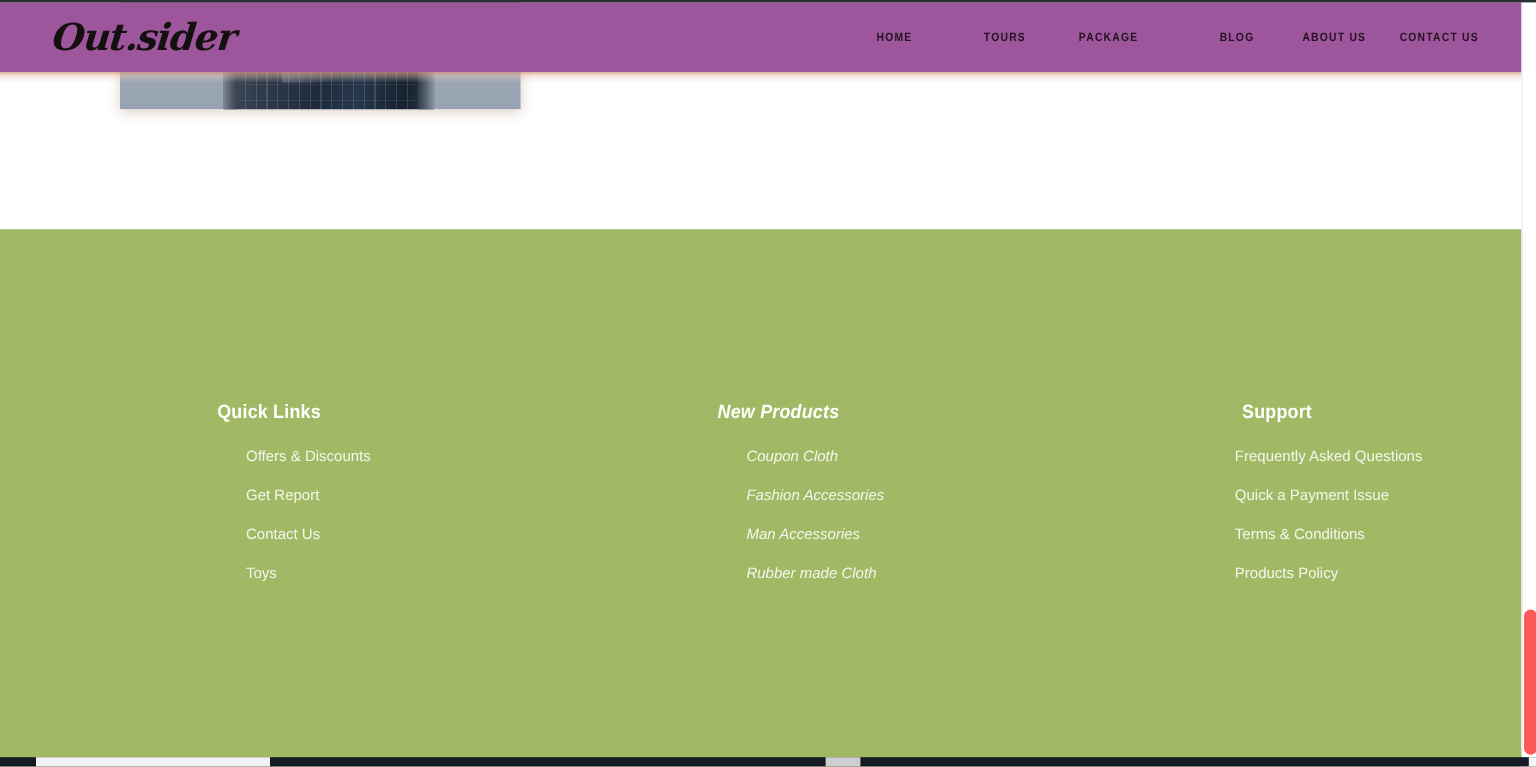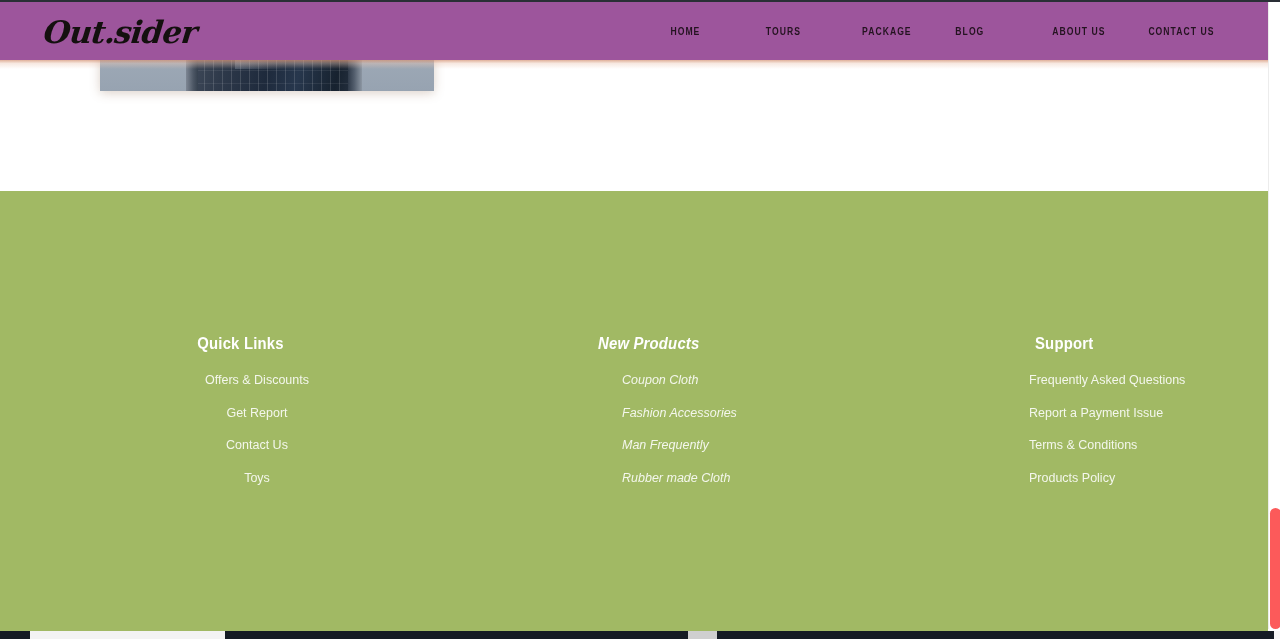--- a/index.html
+++ b/index.html
@@ -155,21 +155,21 @@
     font-weight:700;
     letter-spacing:1.2px;
     color:#241320;
     text-decoration:none;
     text-transform:uppercase;
     white-space:nowrap;
     text-align:center;
     transform:scaleX(.86);
     cursor:pointer;
   }
-  .nav-item { width:95px; display:flex; justify-content:flex-start; }
+  .nav-item { width:95px; display:flex; justify-content:flex-end; }
 
   
   .white-band {
     position:absolute;
     top:60px; left:0;
     width:1268px;
     height:131px;
     background:#ffffff;
   }
 
@@ -183,21 +183,21 @@
   }
 
   .footer-cols {
     position:absolute;
     top:144px;
     left:0;
     width:1268px;
     height:220px;
   }
   .fcol { position:absolute; top:0; }
-  .fcol-1 { left:181px;text-align:center; }
+  .fcol-1 { left:181px; }
   .fcol-2 { left:598px;font-style:italic; }
   .fcol-3 { left:1005px; }
 
   .fcol-title {
     font-family:"Liberation Sans", sans-serif;
     font-size:16px;
     font-weight:700;
     color:#ffffff;
     letter-spacing:.2px;
     line-height:18px;
@@ -344,30 +344,30 @@
             <a class="flink">Contact Us</a>
             <a class="flink">Toys</a>
           </div>
         </div>
 
         <div class="fcol fcol-2">
           <div class="fcol-title">New Products</div>
           <div class="flink-list">
             <a class="flink">Coupon Cloth</a>
             <a class="flink">Fashion Accessories</a>
-            <a class="flink">Man Frequently</a>
+            <a class="flink">Man Accessories</a>
             <a class="flink">Rubber made Cloth</a>
           </div>
         </div>
 
         <div class="fcol fcol-3">
           <div class="fcol-title">Support</div>
           <div class="flink-list">
             <a class="flink">Frequently Asked Questions</a>
-            <a class="flink">Report a Payment Issue</a>
+            <a class="flink">Quick a Payment Issue</a>
             <a class="flink">Terms &amp; Conditions</a>
             <a class="flink">Products Policy</a>
           </div>
         </div>
 
       </div>
     </footer>
 
   </div>
 

